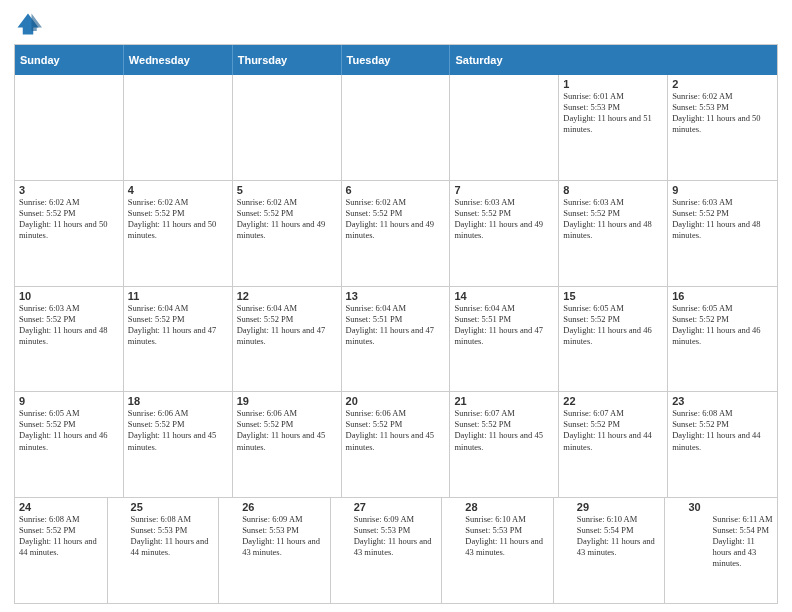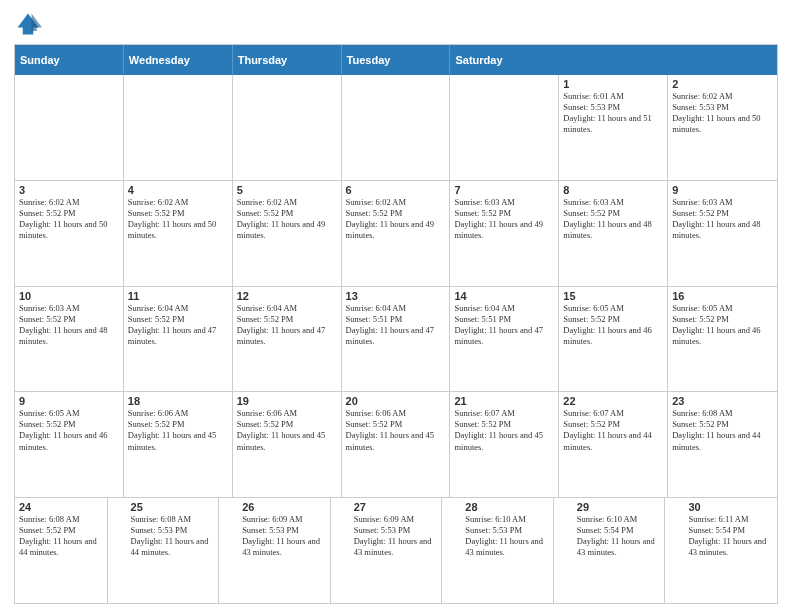--- a/index.html
+++ b/index.html
@@ -328,20 +328,20 @@
 Daylight: 11 hours and 43 minutes.</div>
           </div>
           <div class="cal-cell">
             <span class="day-num">29</span>
             <div class="cell-text" style="white-space: pre-line;">Sunrise: 6:10 AM
 Sunset: 5:54 PM
 Daylight: 11 hours and 43 minutes.</div>
           </div>
           <div class="cal-cell">
             <span class="day-num">30</span>
-            <div class="cell-text" style="white-space: pre-line;">Sunrise: 6:11 AM
+            <div class="cell-text" style="white-space: pre-line; margin-left: 24px;">Sunrise: 6:11 AM
 Sunset: 5:54 PM
 Daylight: 11 hours and 43 minutes.</div>
           </div>
         </div>
       </div>
   </div>
 </div>
 
 </body></html>

